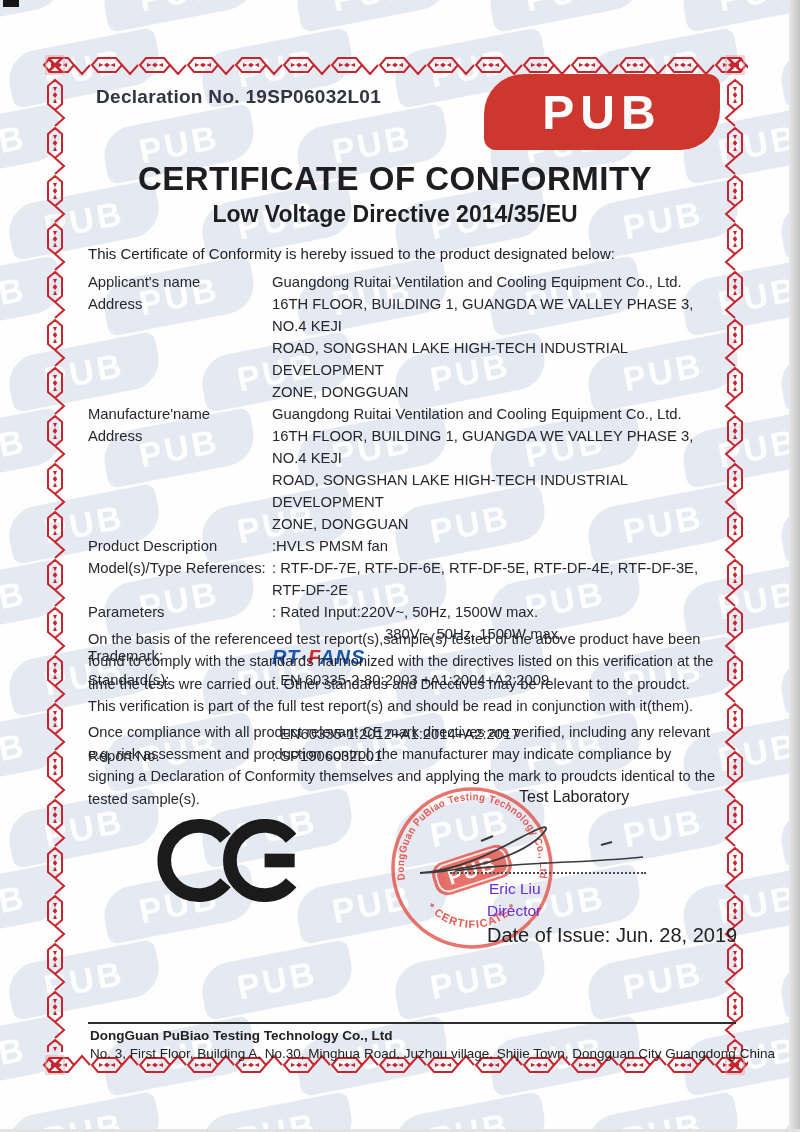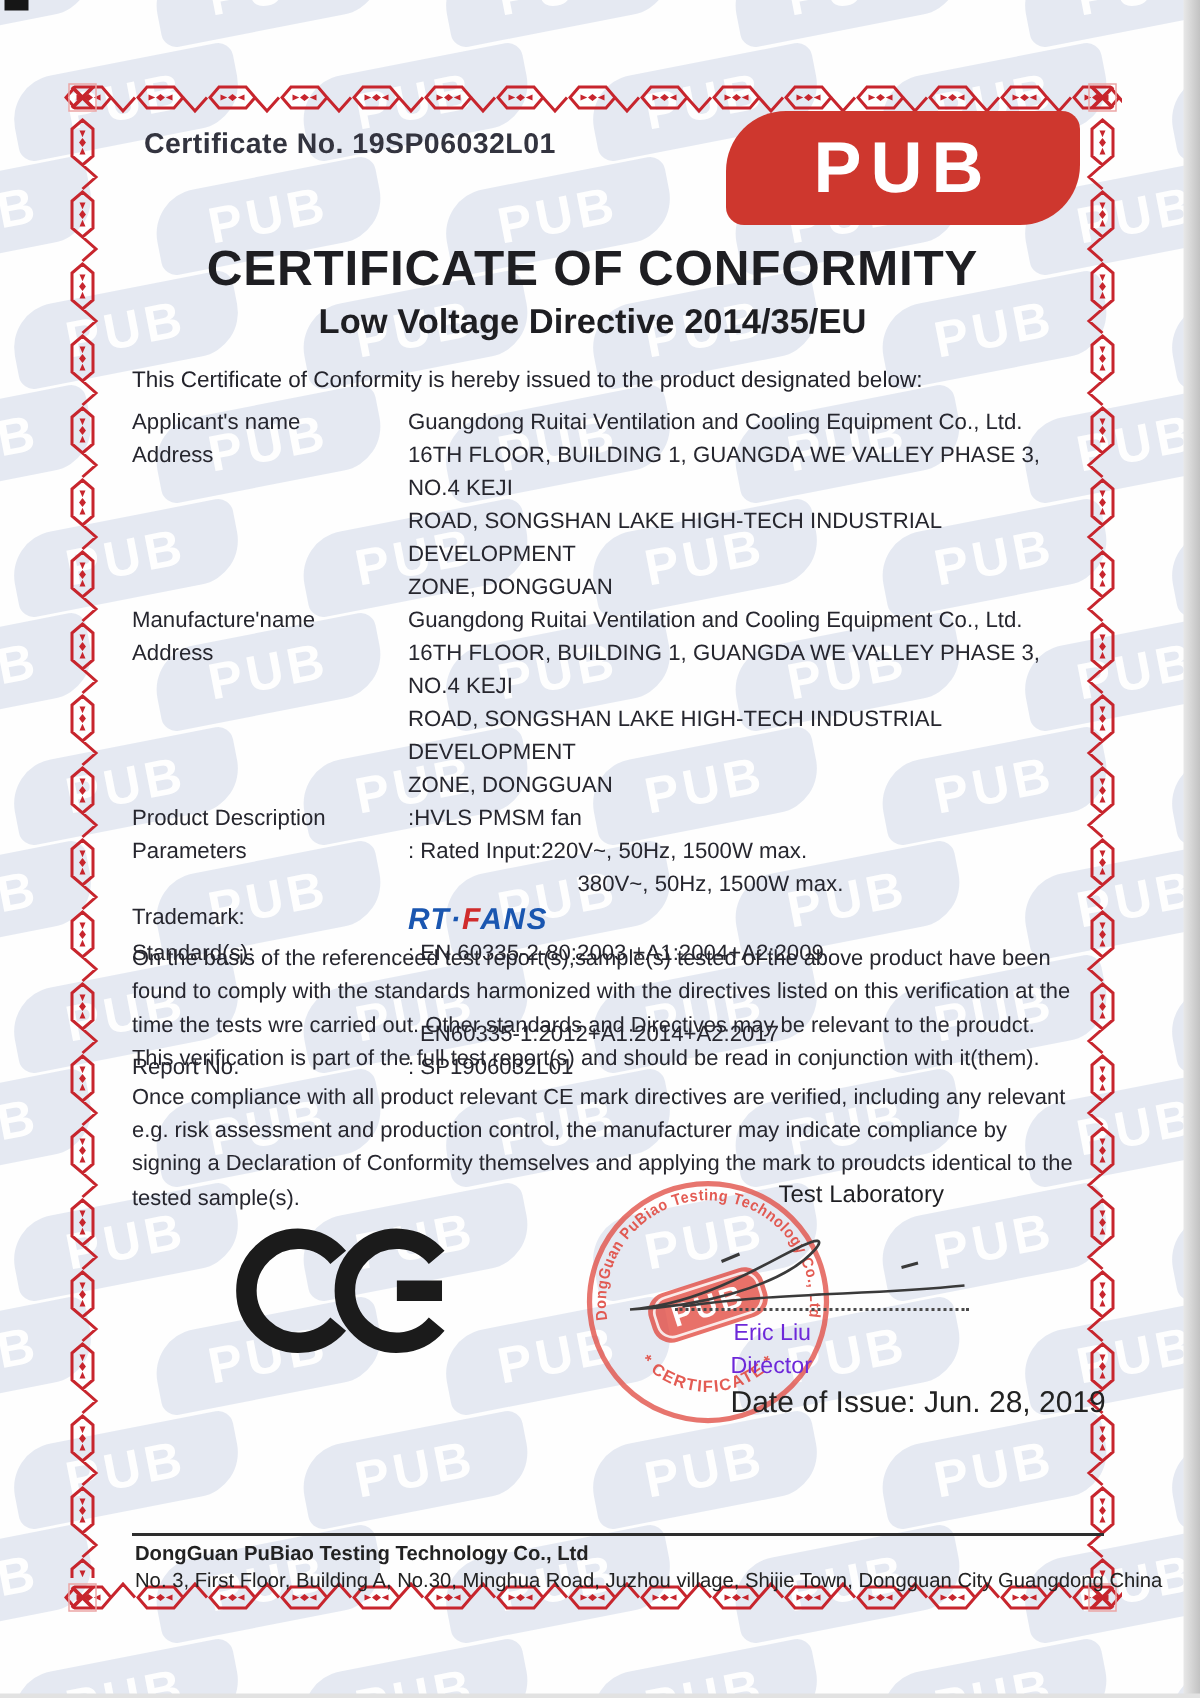--- a/index.html
+++ b/index.html
@@ -166,21 +166,21 @@
   <svg class="border-svg" style="left:42px;top:1052px" width="26" height="26">
       <rect x="4" y="4" width="18" height="18" fill="none" stroke="#eba5a5" stroke-width="1"></rect>
       <path d="M6,6 L20,20 M20,6 L6,20" stroke="#c7252d" stroke-width="2.5" fill="none"></path>
     </svg>
   <svg class="border-svg" style="left:722px;top:1052px" width="26" height="26">
       <rect x="4" y="4" width="18" height="18" fill="none" stroke="#eba5a5" stroke-width="1"></rect>
       <path d="M6,6 L20,20 M20,6 L6,20" stroke="#c7252d" stroke-width="2.5" fill="none"></path>
     </svg>
 
   <div class="content">
-    <div class="cert-no">Certificate No. 19SP06032L01</div>
+    <div class="cert-no">Declaration No. 19SP06032L01</div>
     <div class="pub-logo">PUB</div>
     <div class="title">CERTIFICATE OF CONFORMITY</div>
     <div class="subtitle">Low Voltage Directive 2014/35/EU</div>
     <div class="intro">This Certificate of Conformity is hereby issued to the product designated below:</div>
 
     <div class="fields">
       <div class="f-row">
         <div class="f-label">Applicant's name</div>
         <div class="f-value">Guangdong Ruitai Ventilation and Cooling Equipment Co., Ltd.</div>
       </div>
@@ -200,20 +200,24 @@
         <div class="f-label">Address</div>
         <div class="f-value">
           <div>16TH FLOOR, BUILDING 1, GUANGDA WE VALLEY PHASE 3, NO.4 KEJI</div>
           <div>ROAD, SONGSHAN LAKE HIGH-TECH INDUSTRIAL DEVELOPMENT</div>
           <div>ZONE, DONGGUAN</div>
         </div>
       </div>
       <div class="f-row">
         <div class="f-label">Product Description</div>
         <div class="f-value">:HVLS PMSM fan</div>
+      </div>
+      <div class="f-row">
+        <div class="f-label">Model(s)/Type References:</div>
+        <div class="f-value">: RTF-DF-7E, RTF-DF-6E, RTF-DF-5E, RTF-DF-4E, RTF-DF-3E, RTF-DF-2E</div>
       </div>
       <div class="f-row">
         <div class="f-label">Parameters</div>
         <div class="f-value">
           <div>: Rated Input:220V~, 50Hz, 1500W max.</div>
           <div class="indent-params">380V~, 50Hz, 1500W max.</div>
         </div>
       </div>
       <div class="f-row">
         <div class="f-label">Trademark:</div>

